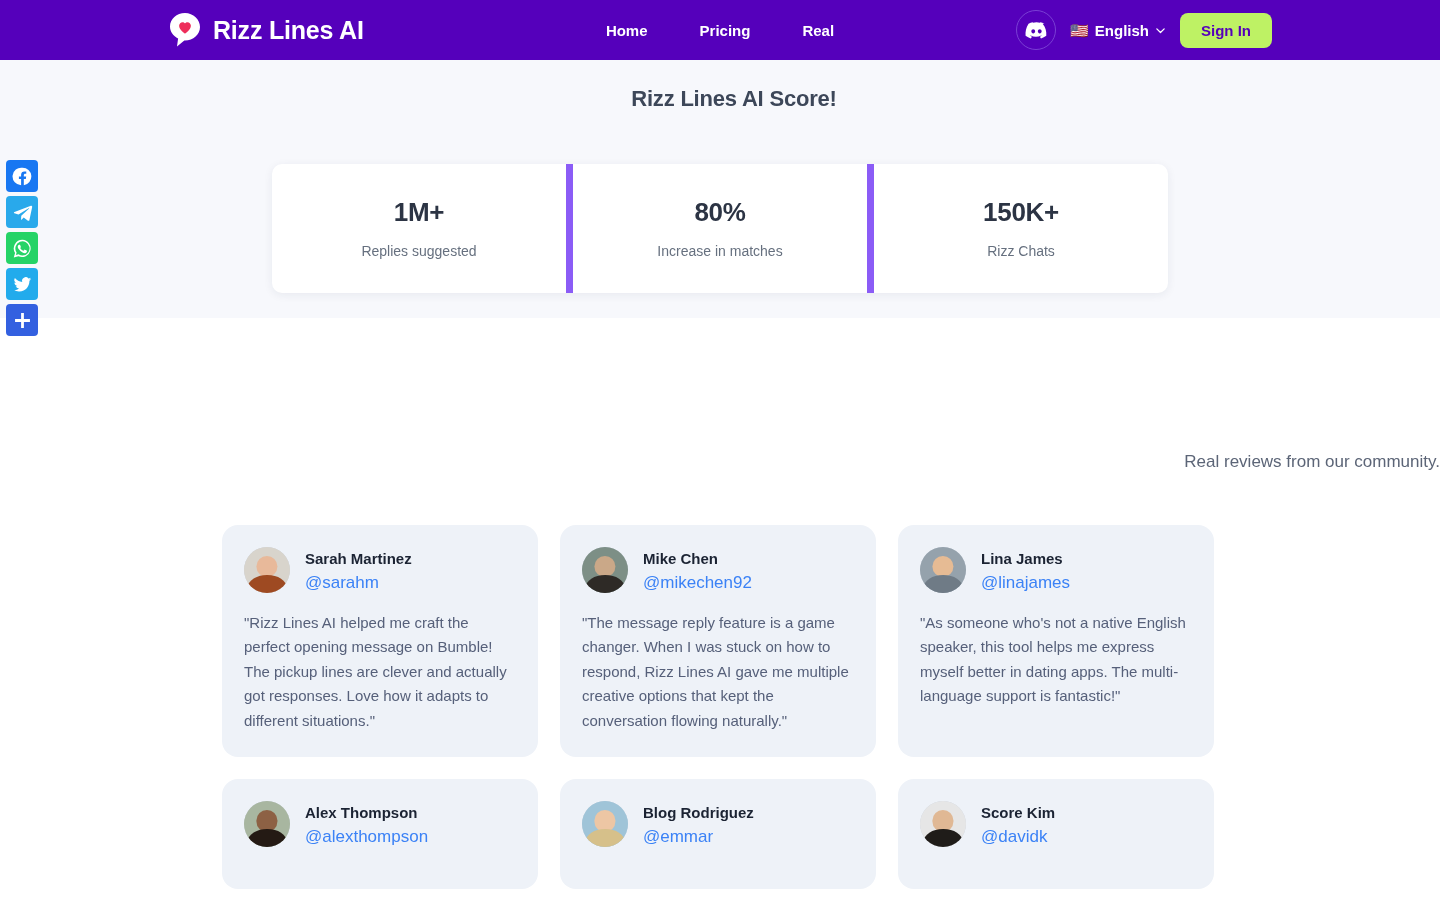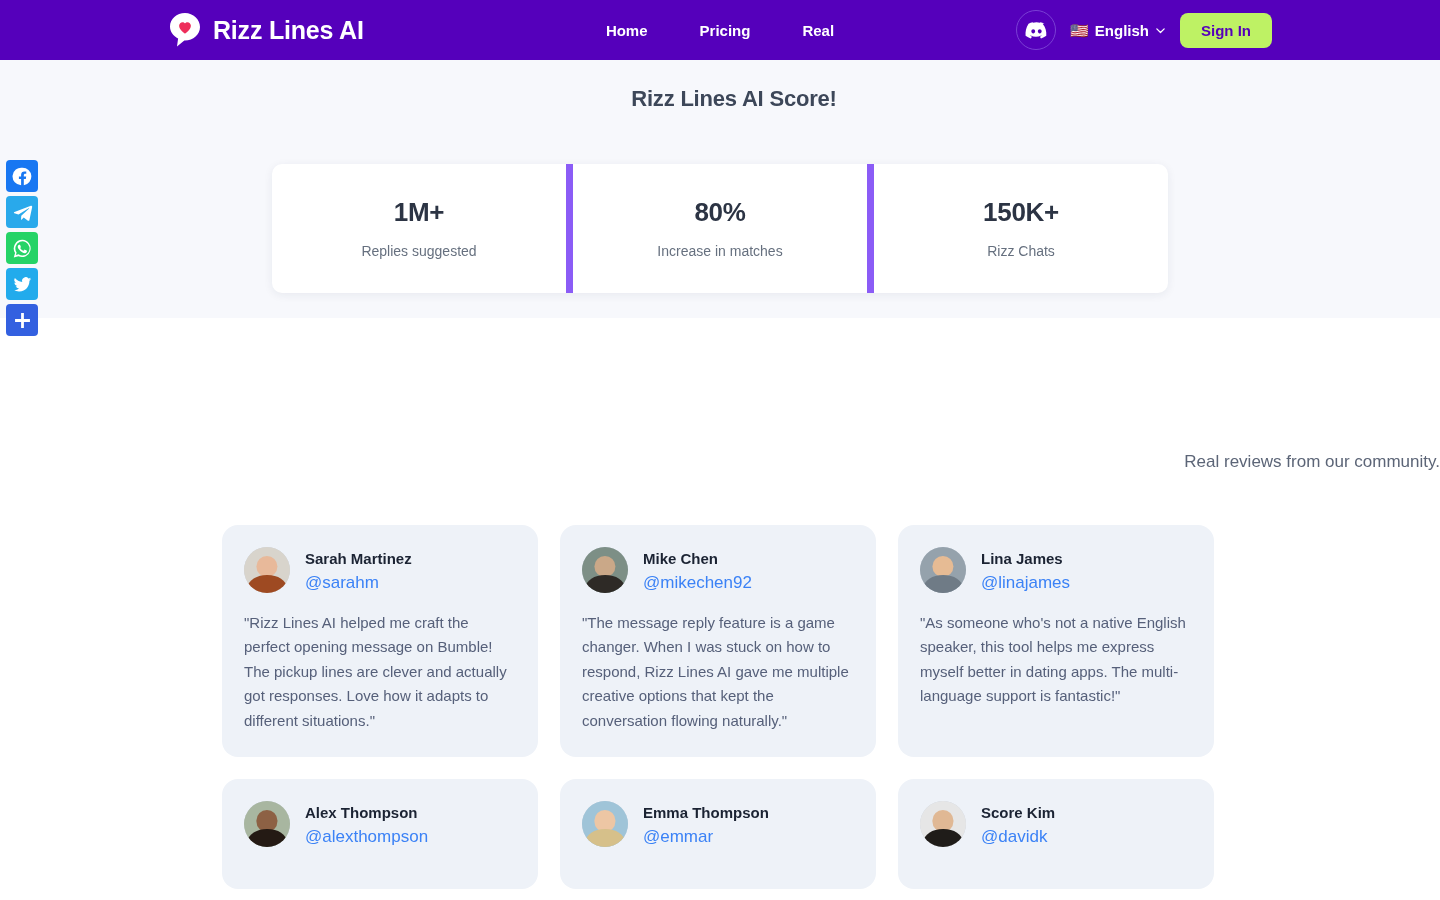--- a/index.html
+++ b/index.html
@@ -397,21 +397,21 @@
     </div>
 
     <div class="t-card">
       <div class="t-head">
         <div class="avatar">
           <div class="av-sky" style="background:#9fc4d8"></div>
           <div class="av-head" style="background:#edc6a4"></div>
           <div class="av-body" style="background:#d6c08a"></div>
         </div>
         <div>
-          <div class="t-name">Emma Thompson</div>
+          <div class="t-name">Blog Rodriguez</div>
           <div class="t-handle">@emmar</div>
         </div>
       </div>
       <div class="t-text"></div>
     </div>
 
     <div class="t-card">
       <div class="t-head">
         <div class="avatar">
           <div class="av-sky" style="background:#e6e6e6"></div>

